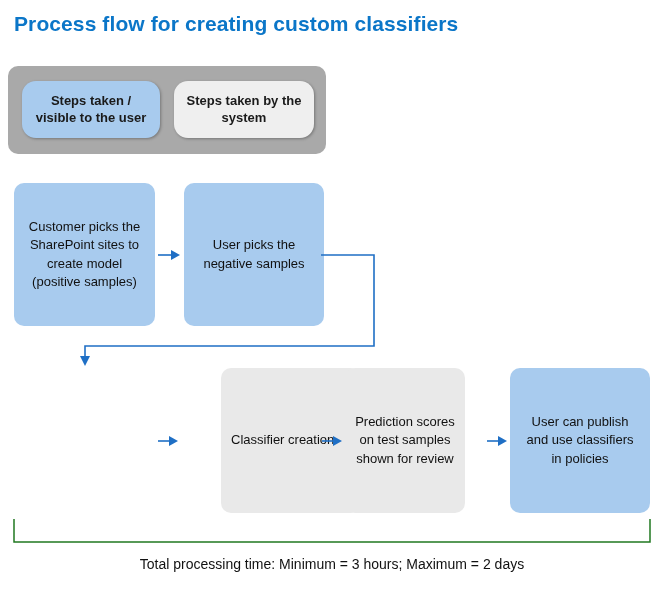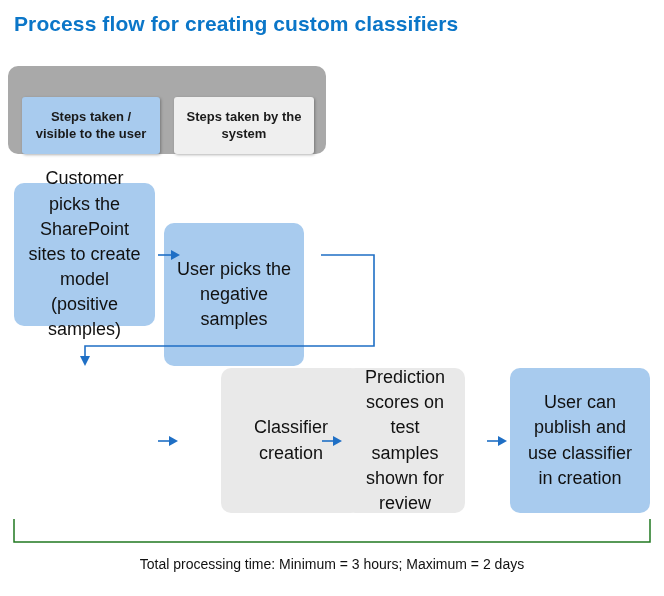--- a/index.html
+++ b/index.html
@@ -44,55 +44,54 @@
     position:absolute;
     top:15px;
     height:57px;
     display:flex;
     align-items:center;
     justify-content:center;
     text-align:center;
     font-size:13px;
     line-height:1.3;
     color:#1a1a1a;
-    border-radius:3px;
+    border-radius:14px;
     padding:4px 10px;
     box-shadow:1px 1px 3px rgba(0,0,0,0.3);
     font-weight:600;
-    margin-top:16px;
   }
   .legend-user{
     left:14px;
     width:138px;
     background:var(--user-box);
   }
   .legend-system{
     left:166px;
     width:140px;
     background:#efefef;
     align-items:center;
   }
   .flow-box{
     position:absolute;
     display:flex;
     align-items:center;
     justify-content:flex-start;
     text-align:center;
-    font-size:18px;
+    font-size:13px;
     line-height:1.4;
     color:#111111;
     border-radius:10px;
     padding:8px 10px;
   }
   .row1{top:183px;height:143px;}
   .row2{top:368px;height:145px;}
   .user-fill{background:var(--user-box);}
   .system-fill{background:var(--system-box);}
   .box-a{left:14px;width:141px;}
-  .box-b{left:164px;width:140px;margin-top:40px;}
+  .box-b{left:184px;width:140px;}
   .box-1{left:14px;width:141px;}
   .box-2{left:180px;width:140px;margin-left:41px;}
   .box-3{left:345px;width:120px;}
   .box-4{left:510px;width:140px;}
   .overlay{
     position:absolute;
     left:0;top:0;
     width:664px;height:596px;
     pointer-events:none;
   }
@@ -132,21 +131,21 @@
     <span>User picks the negative samples</span>
   </div>
 
   <div class="flow-box row2 box-2 system-fill">
     <span>Classifier creation</span>
   </div>
   <div class="flow-box row2 box-3 system-fill">
     <span>Prediction scores on test samples shown for review</span>
   </div>
   <div class="flow-box row2 box-4 user-fill">
-    <span>User can publish and use classifier in creation</span>
+    <span>User can publish and use classifiers in policies</span>
   </div>
 
   <svg class="overlay" viewBox="0 0 664 596">
 
     <g>
       <line class="conn" x1="158" y1="255" x2="171" y2="255"></line>
       <polygon class="ah" points="171,250 180,255 171,260"></polygon>
     </g>
 
     <g>

